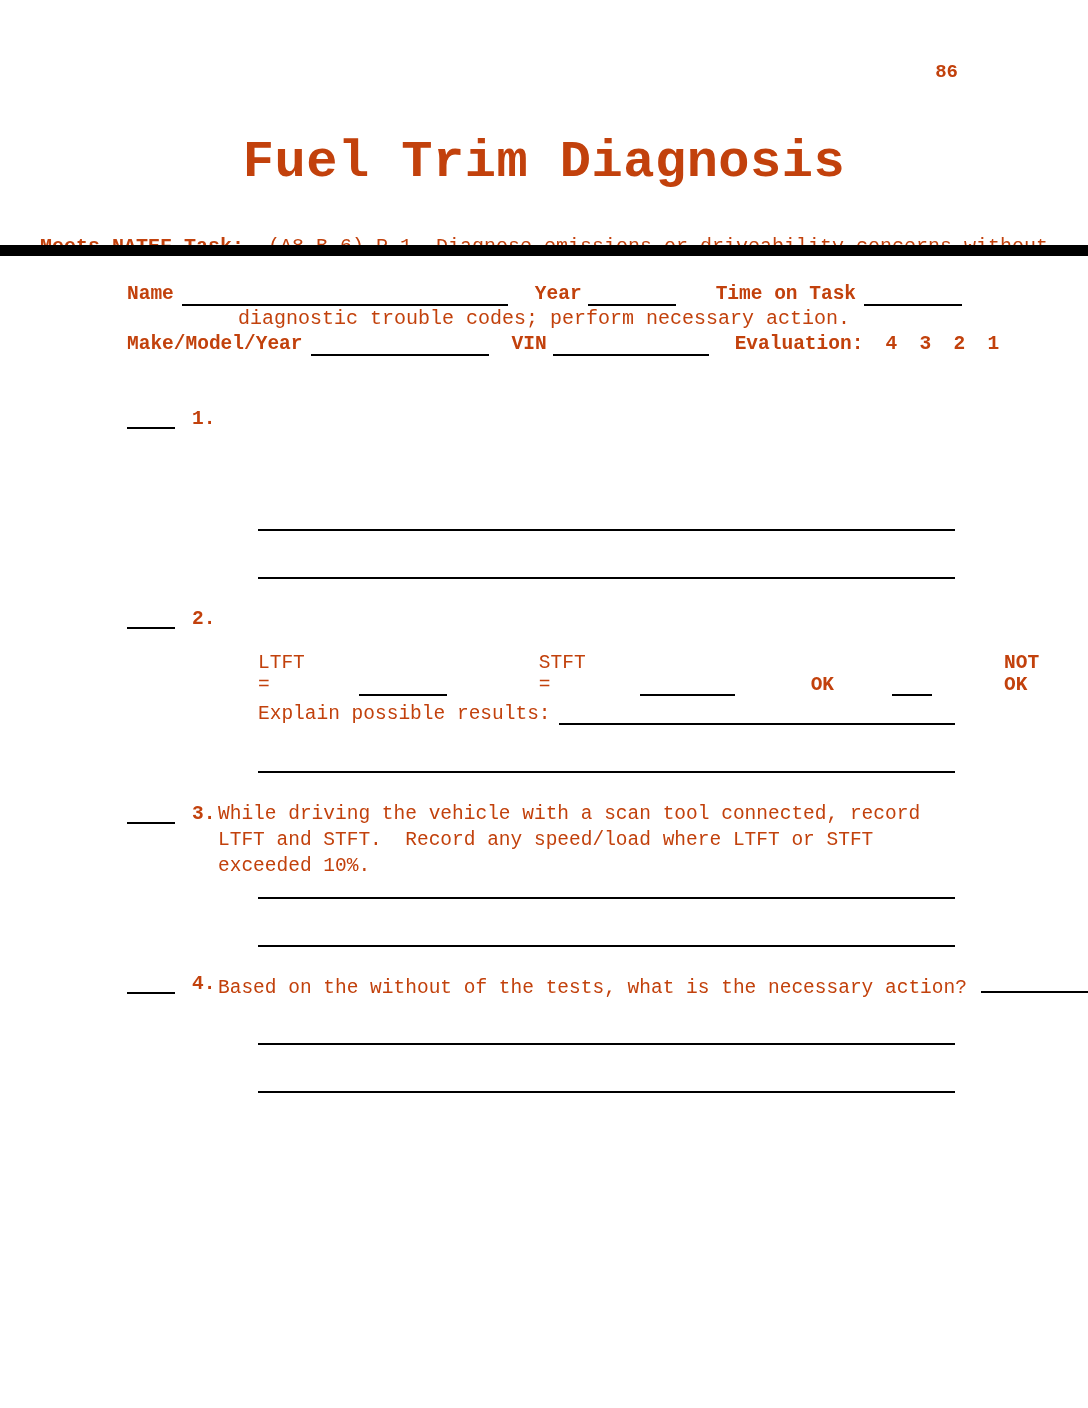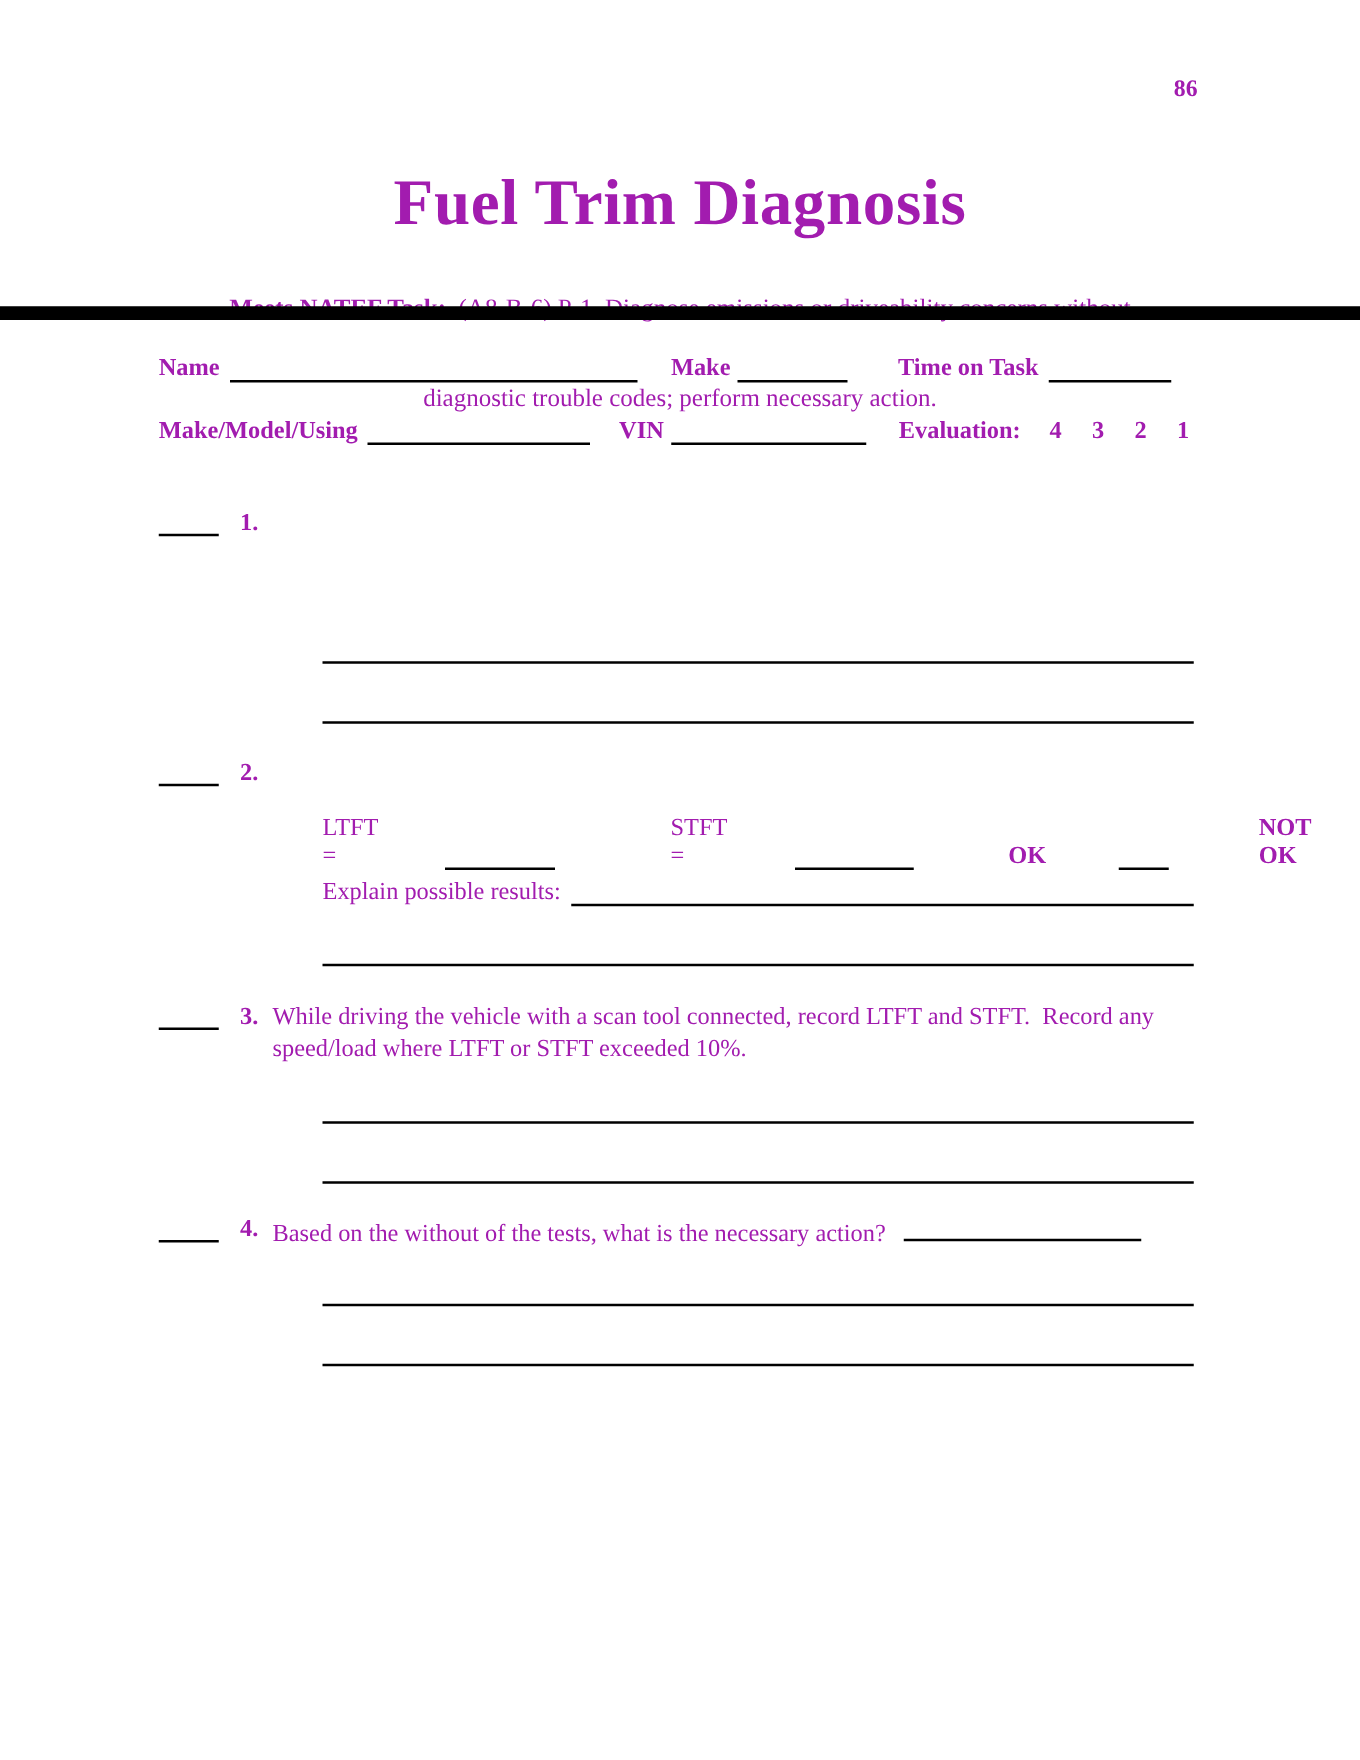--- a/index.html
+++ b/index.html
@@ -1,18 +1,18 @@
 <!DOCTYPE html>
 <html><head>
 <meta charset="utf-8">
 <style>
   html,body { margin:0; padding:0; background:#ffffff; }
   .page {
     position:relative; width:1088px; height:1408px; background:#ffffff;
-    font-family:Liberation Serif, serif; color:#a21caf;
+    font-family:Liberation Mono, monospace; color:#c2410c;
     font-size:19.5px; overflow:hidden;
   }
   .abs { position:absolute; }
   .b { font-weight:bold; }
   
   .pagenum { top:61px; right:130px; font-size:19px; font-weight:bold; }
   .title { top:133px; left:0; width:100%; text-align:center;
            font-size:52px; font-weight:bold; letter-spacing:0.5px; }
   .subtitle { top:187px; left:0; width:100%; text-align:center;
               font-size:20px; line-height:24px; white-space:pre-wrap; }
@@ -56,28 +56,28 @@
   <div class="abs subtitle">
     <div><span class="b">Meets NATEF Task:</span><span>  (A8-B-6) P-1  Diagnose emissions or driveability concerns without</span></div>
     <div>diagnostic trouble codes; perform necessary action.</div>
   </div>
 
   <div class="abs rule"></div>
 
   <div class="abs inforow row-name">
     <span class="lbl">Name</span>
     <span class="ul" style="width:326px; margin-left:8px;"></span>
-    <span class="lbl" style="margin-left:27px;">Make</span>
+    <span class="lbl" style="margin-left:27px;">Year</span>
     <span class="ul" style="width:88px; margin-left:6px;"></span>
     <span class="lbl" style="margin-left:40px;">Time on Task</span>
     <span class="ul" style="width:98px; margin-left:8px;"></span>
   </div>
 
   <div class="abs inforow row-make">
-    <span class="lbl">Make/Model/Using</span>
+    <span class="lbl">Make/Model/Year</span>
     <span class="ul" style="width:178px; margin-left:8px;"></span>
     <span class="lbl" style="margin-left:23px;">VIN</span>
     <span class="ul" style="width:156px; margin-left:6px;"></span>
     <span class="lbl" style="margin-left:26px;">Evaluation:</span>
     <span class="evalnums">
       <span>4</span>
       <span>3</span>
       <span>2</span>
       <span>1</span>
     </span>

